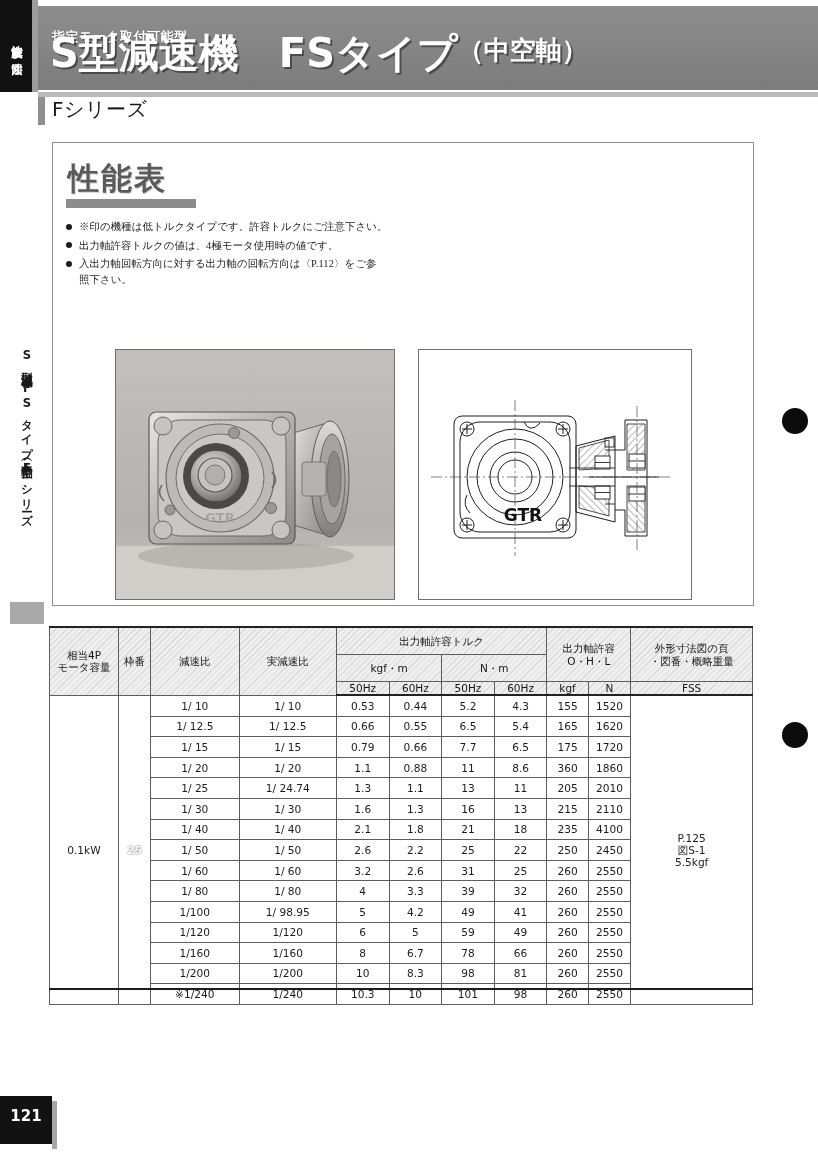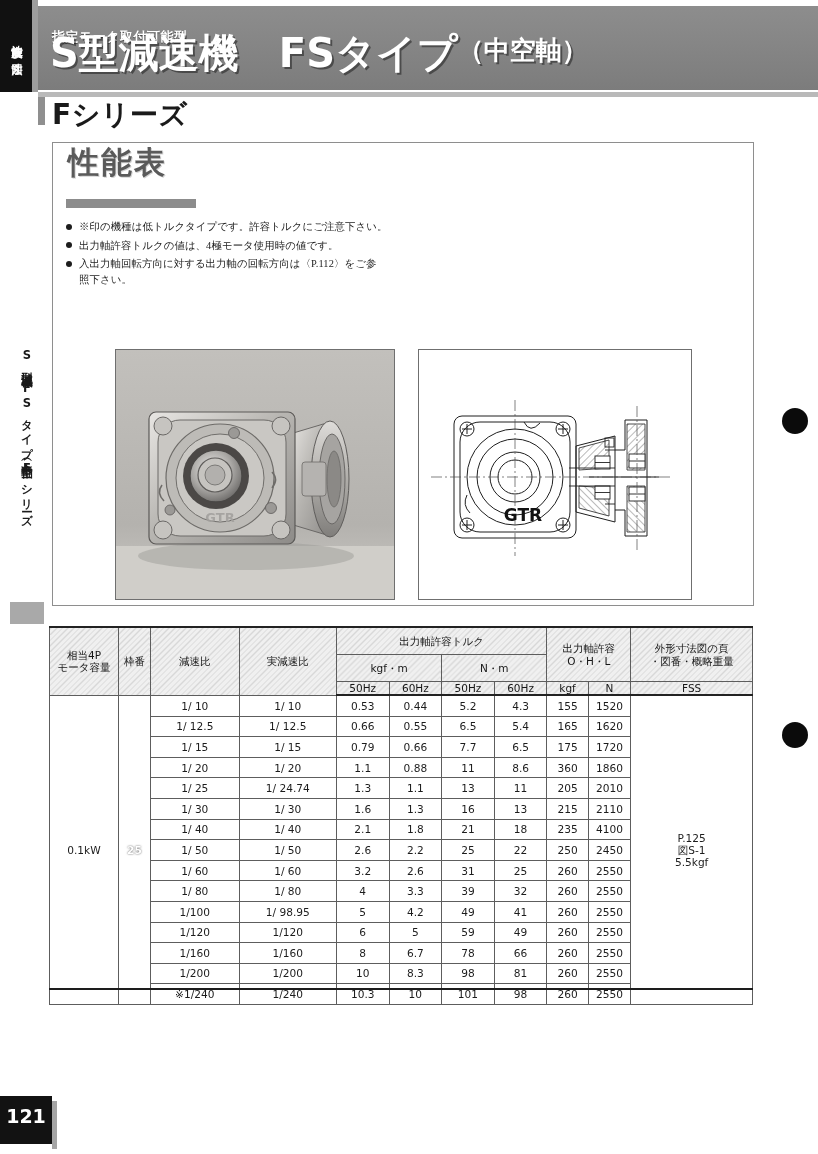--- a/index.html
+++ b/index.html
@@ -41,21 +41,21 @@
     text-shadow:2px 2px 0 rgba(0,0,0,.42);
     white-space:nowrap;
   }
   #masthead-title .small-p{font-size:26px;vertical-align:8px;}
 
   
   #series-rule{left:38px;top:92px;width:780px;height:5px;background:#b9b9b9;}
   #series-bar{left:38px;top:97px;width:7px;height:28px;background:#8f8f8f;}
   #series-label{
     left:52px;top:96px;width:300px;height:28px;
-    font-size:28px;font-weight:700;color:#1a1a1a;letter-spacing:.5px;
+    font-size:20px;font-weight:400;color:#1a1a1a;letter-spacing:.5px;
   }
 
   
   #side-title{
     left:14px;top:348px;width:26px;height:250px;
     writing-mode:vertical-rl;text-orientation:upright;
     font-size:11.5px;font-weight:700;line-height:26px;letter-spacing:1.2px;
     color:#1a1a1a;white-space:nowrap;
   }
   #side-block{left:10px;top:602px;width:34px;height:22px;background:#a9a9a9;}
@@ -66,21 +66,21 @@
   #reg-dot-bottom{left:782px;top:722px;}
 
   
   #content-box{
     left:52px;top:142px;width:700px;height:462px;
     border:1px solid #8e8e8e;background:#ffffff;
   }
 
   
   #section-heading{
-    left:68px;top:142px;width:260px;height:42px;
+    left:68px;top:158px;width:260px;height:42px;
     font-size:31px;font-weight:900;color:#5a5a5a;letter-spacing:2px;
     text-shadow:1px 1px 0 rgba(0,0,0,.18);
   }
   #section-underline{left:66px;top:199px;width:130px;height:9px;background:#8c8c8c;}
 
   
   #notes{left:66px;top:219px;width:430px;}
   .note{
     position:relative;padding-left:13px;margin-bottom:3px;
     font-size:10.4px;line-height:15.5px;color:#1d1d1d;letter-spacing:.1px;font-family:Liberation Serif, serif;
@@ -152,21 +152,21 @@
   th.w-ref{width:136px;}
   .ref-cell-inner{white-space:pre-line;}
   .bottom-rule{left:49px;top:988px;width:704px;height:2px;background:#1d1d1d;}
 
   
   #page-num-box{
     left:0;top:1096px;width:52px;height:48px;background:#121212;
   }
   #page-num{
     left:0;top:1096px;width:52px;height:40px;
-    color:#ffffff;font-size:19px;font-weight:800;
+    color:#ffffff;font-size:15px;font-weight:800;
     display:flex;align-items:center;justify-content:center;
   }
   #page-num-shadow{left:52px;top:1101px;width:5px;height:48px;background:#a5a5a5;}
 </style>
 </head>
 <body>
 
 <div class="abs" id="index-tab">
   <div class="vtxt">性能表及び寸法図</div>
 </div>

